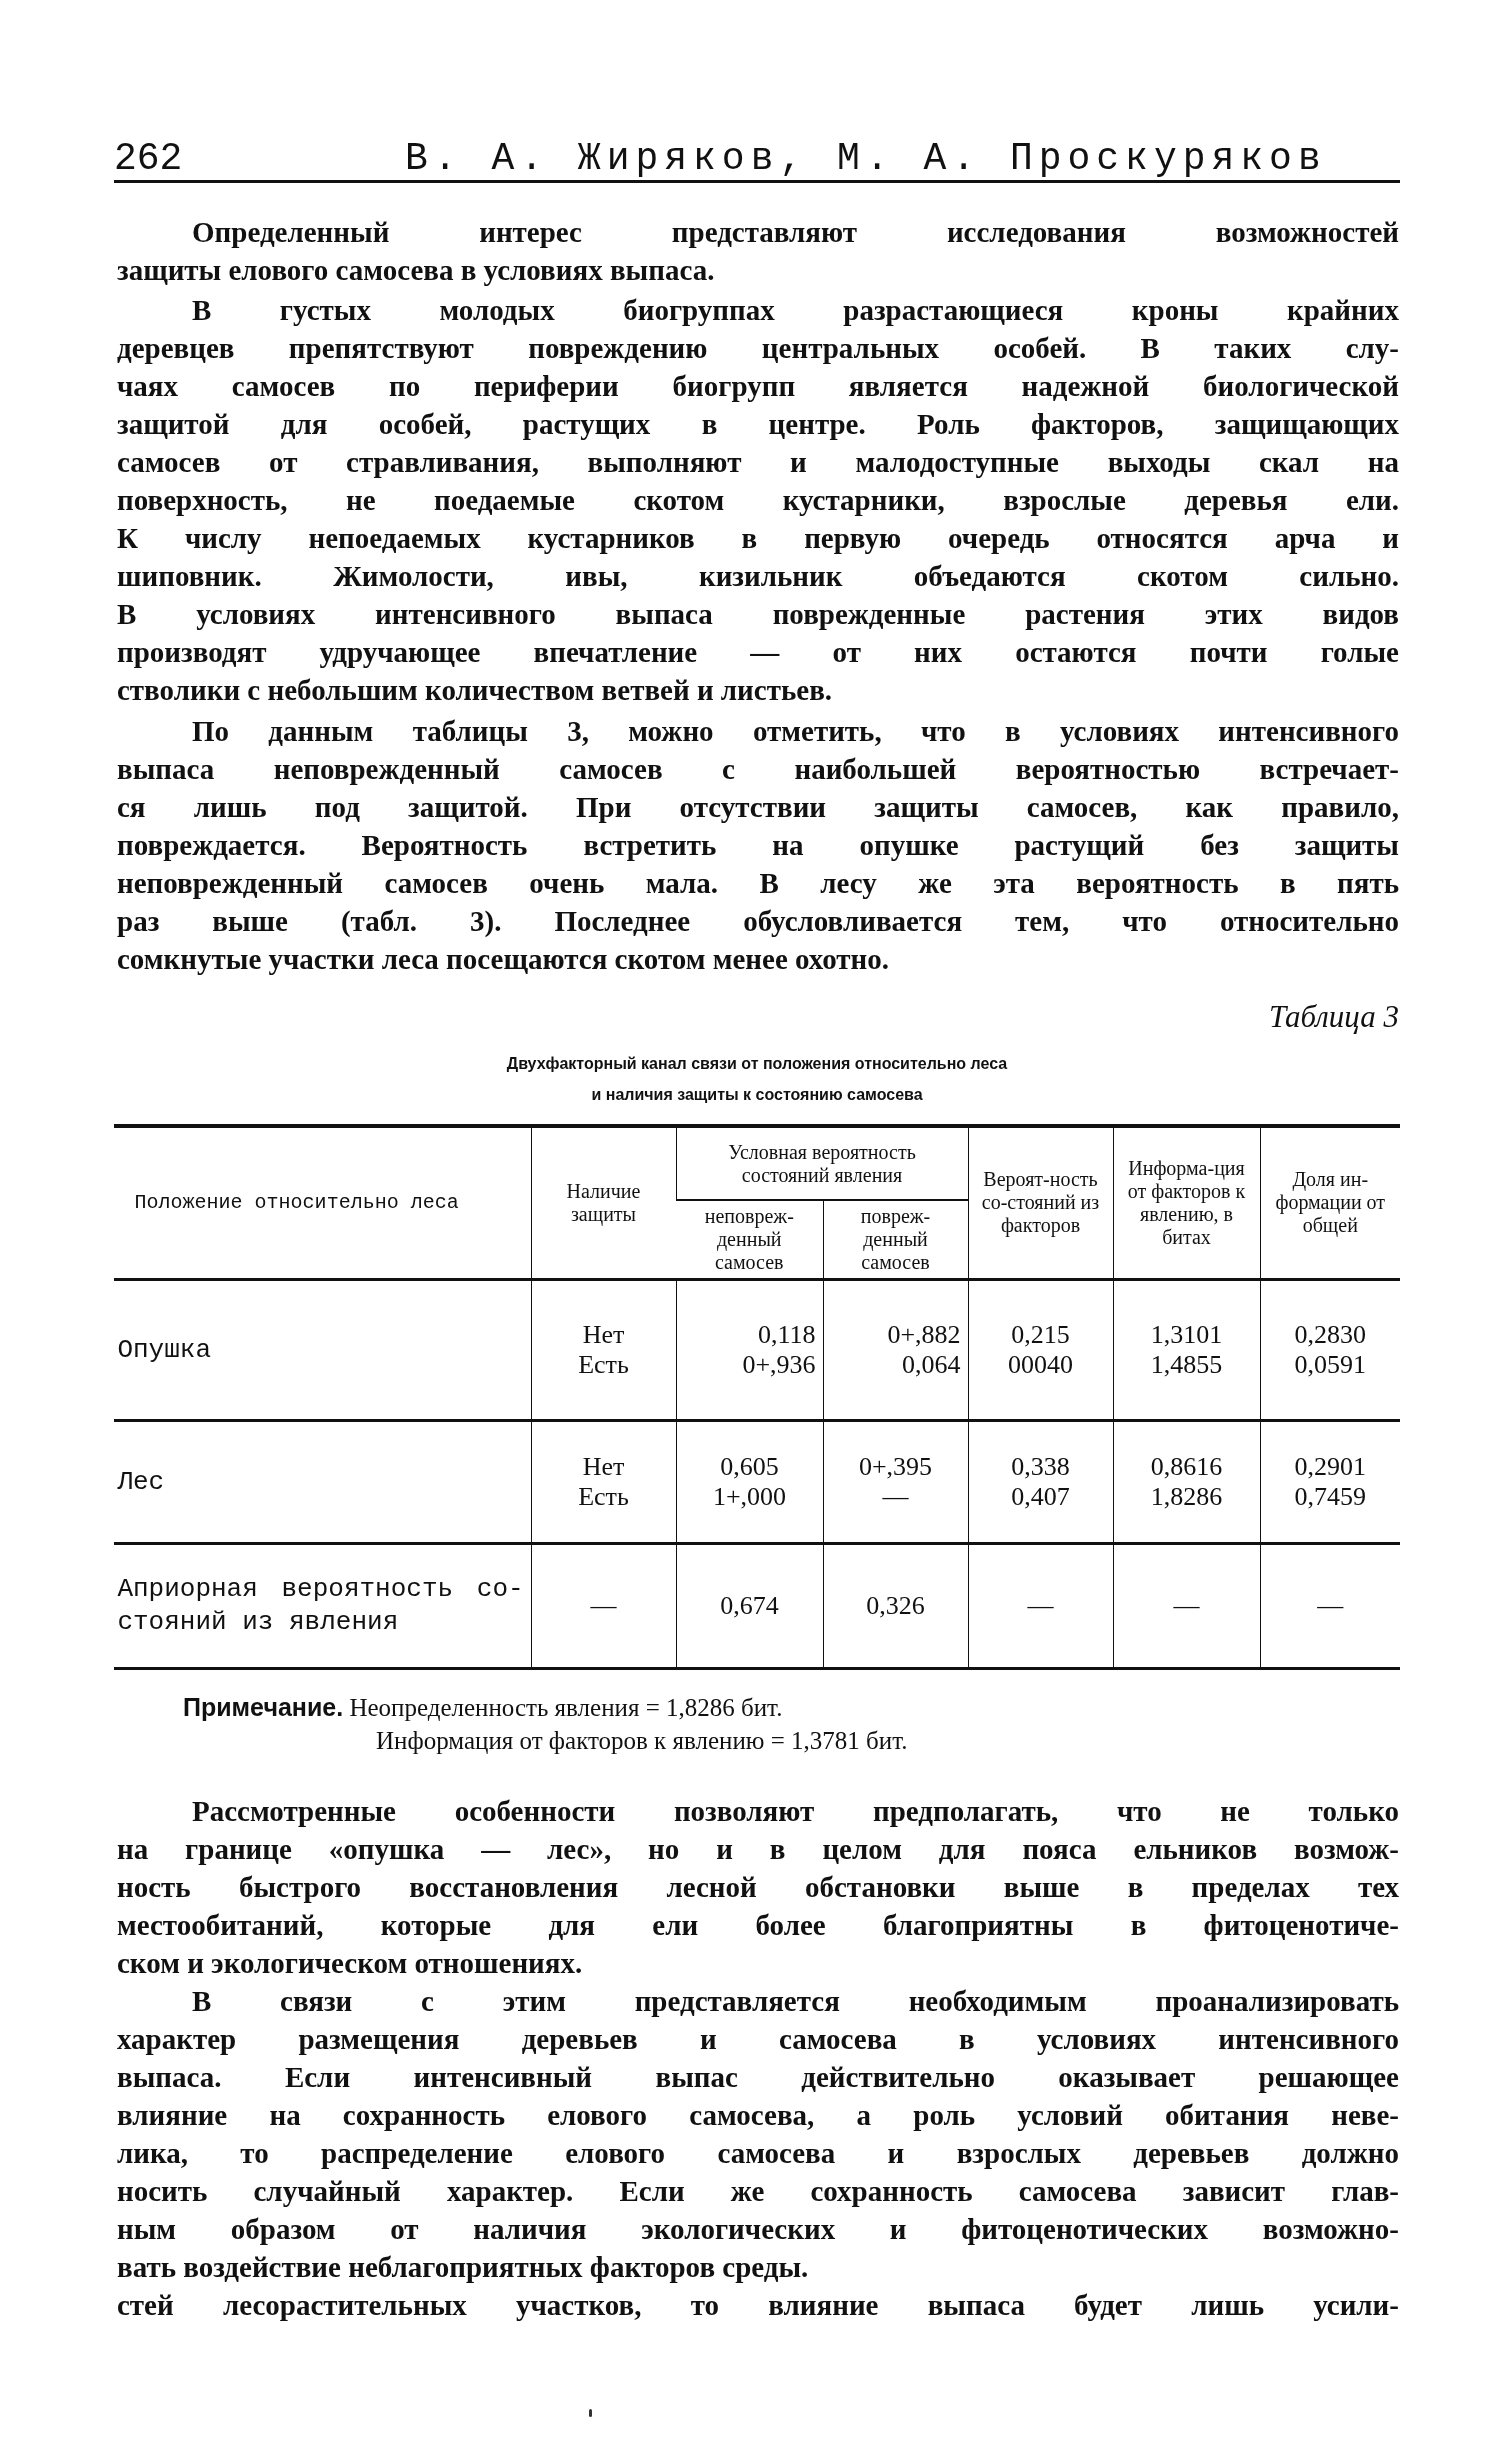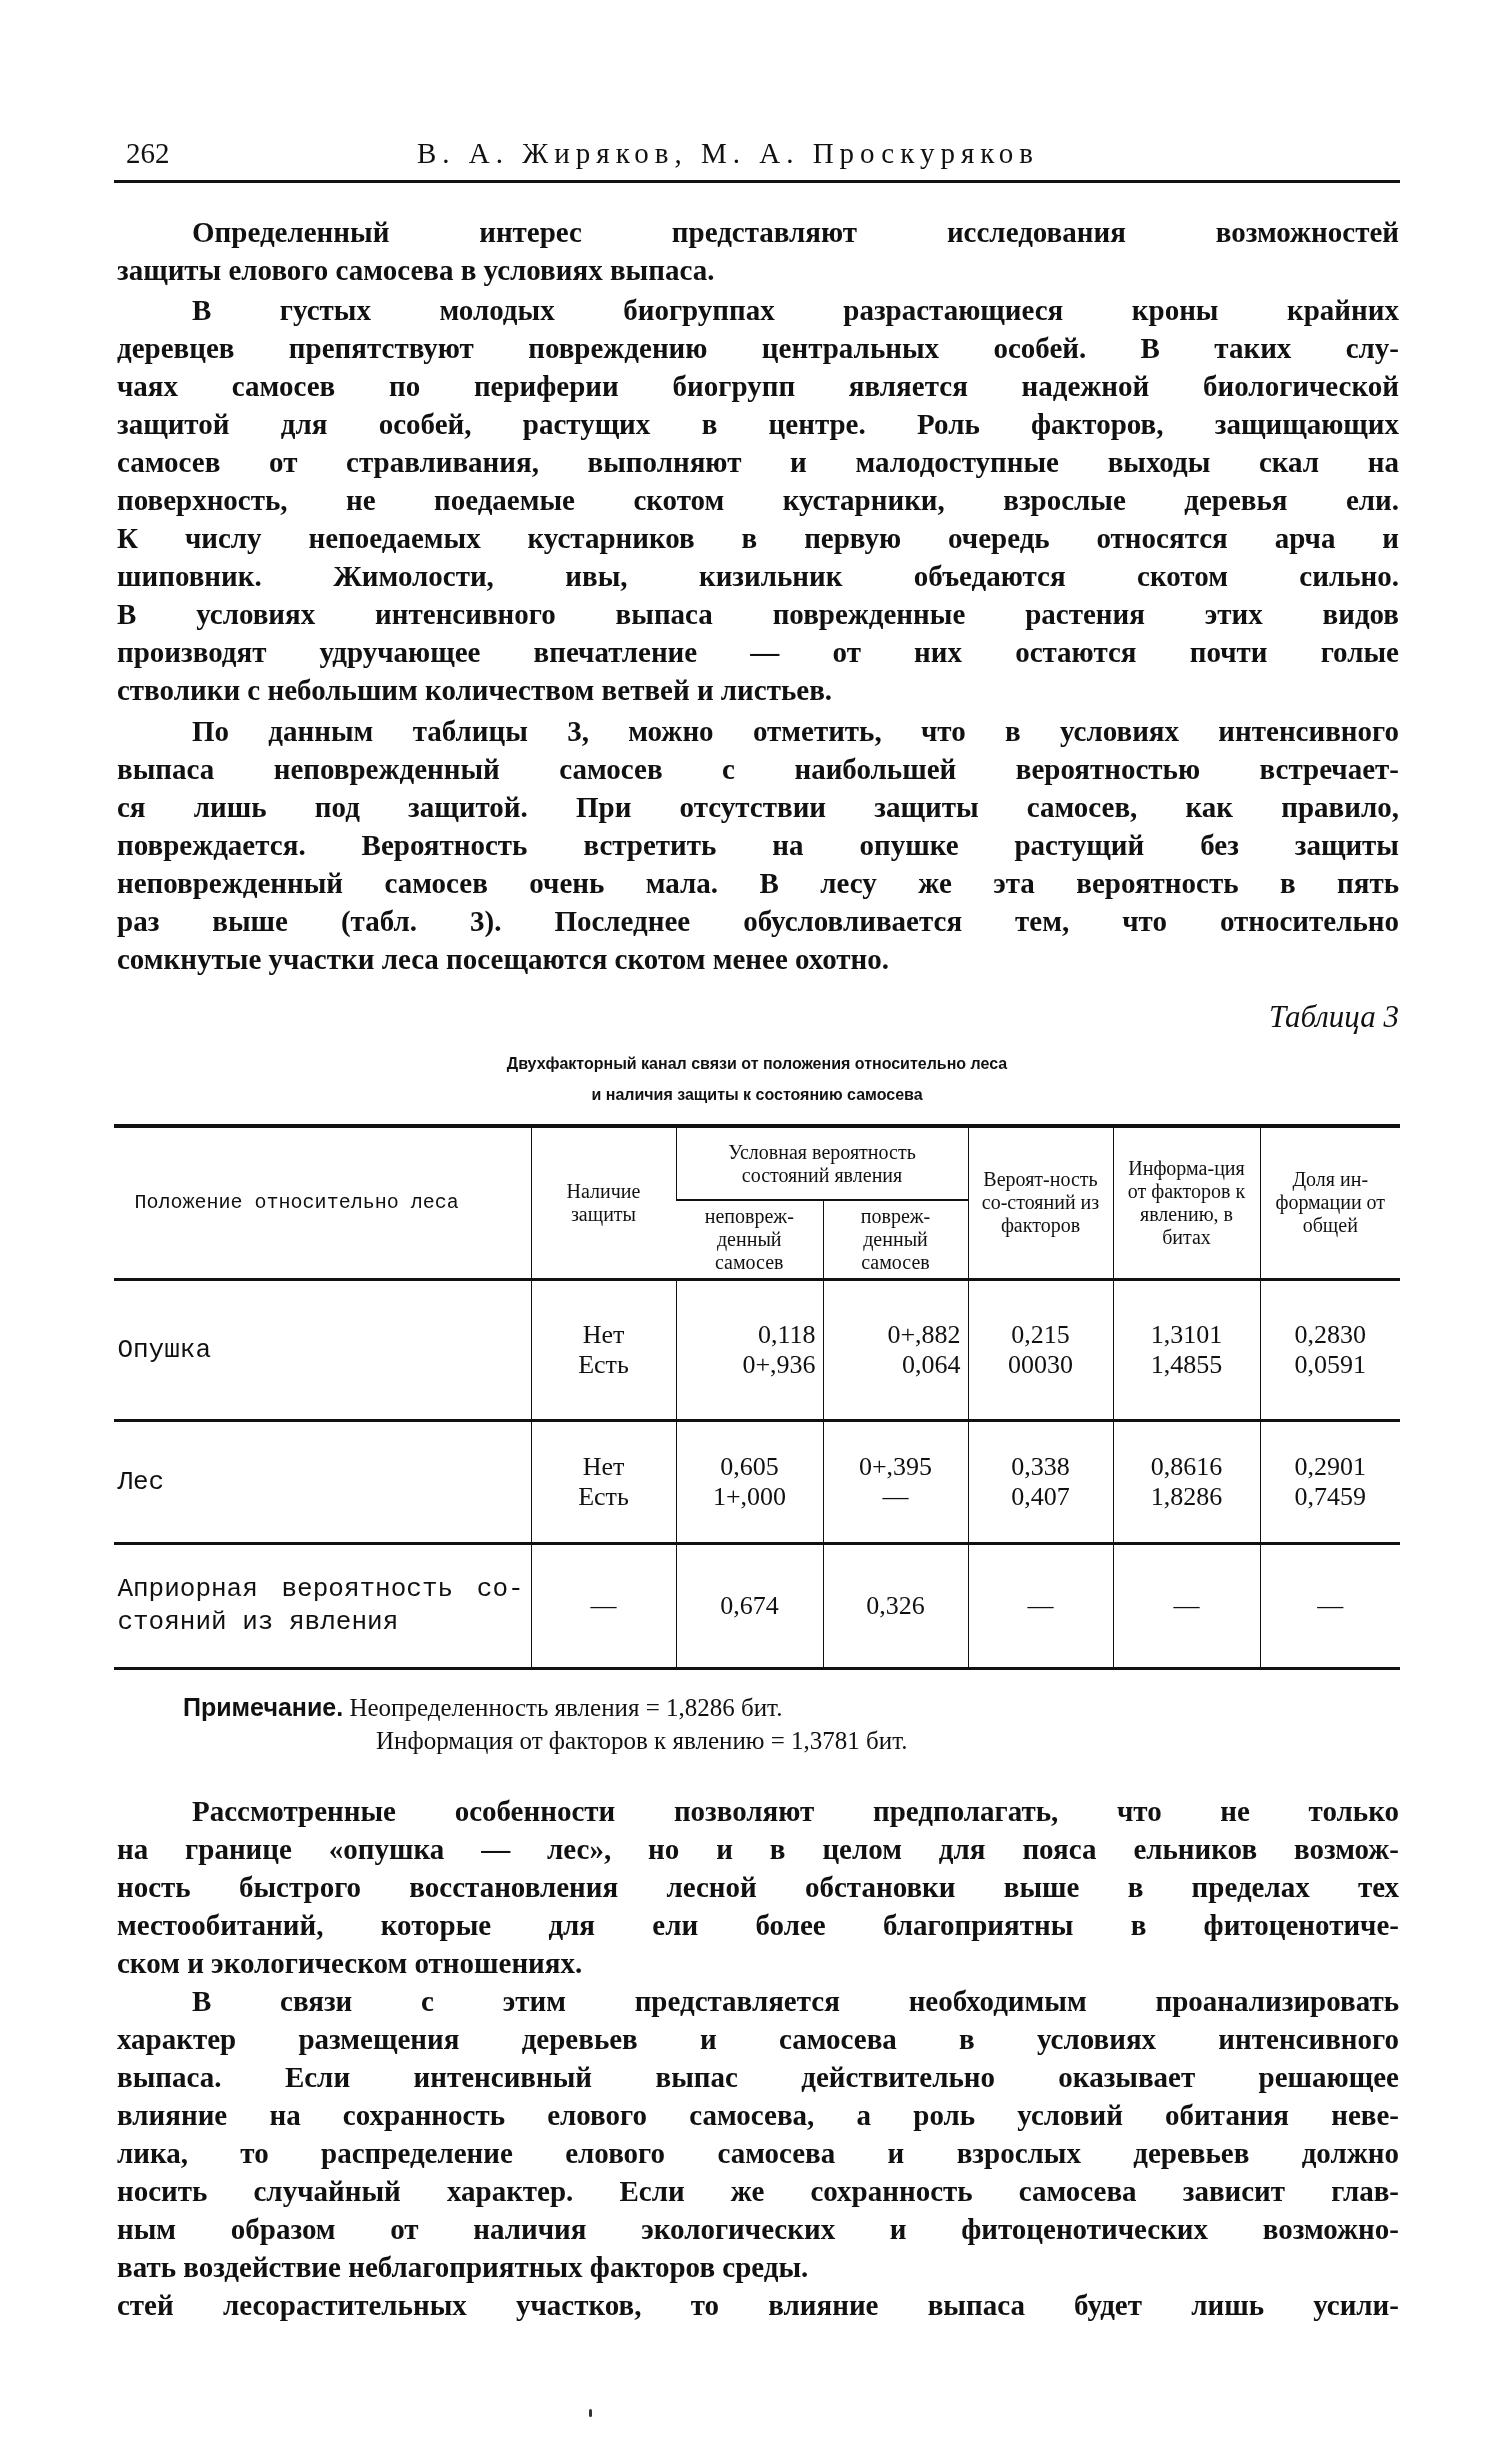--- a/index.html
+++ b/index.html
@@ -1,19 +1,19 @@
 <!DOCTYPE html>
 <html style="font-size:13.7px"><head>
 <meta charset="utf-8">
 <style>
   html,body{margin:0;padding:0;background:#fff;}
   body{width:1507px;height:2450px;position:relative;overflow:hidden;color:#111;
        font-family:"Liberation Serif","DejaVu Serif",serif;}
   .abs{position:absolute;}
-  .running{left:126px;top:137px;width:1286px;height:38px;font-size:29px;}
+  .running{left:114px;top:137px;width:1286px;height:38px;font-size:38px;font-family:Liberation Mono, monospace;}
   .pnum{position:absolute;left:0;top:0;}
   .rhead{position:absolute;left:291px;top:0;letter-spacing:6px;}
   .rule-top{left:114px;top:180px;width:1286px;height:3.4px;background:#111;}
   .para{left:117px;width:1282px;font-size:29px;line-height:38px;}
   .ln{display:block;height:38px;text-align:justify;text-align-last:justify;white-space:nowrap;overflow:visible;font-weight:bold;}
   .ln.last{text-align-last:left;}
   .ln.ind{padding-left:75px;}
   .tabno{right:108px;top:999px;font-size:31px;font-style:italic;}
   .ttitle{left:114px;width:1286px;top:1048px;font-size:16px;font-weight:bold;text-align:center;line-height:31px;font-family:"Liberation Sans",sans-serif;}
   table.t{position:absolute;left:114px;top:1124px;width:1286px;border-collapse:collapse;font-size:26px;}
@@ -107,21 +107,21 @@
       <td class="rb num">
           <div>0,118</div>
           <div>0+,936</div>
         </td>
       <td class="rb num">
           <div>0+,882</div>
           <div>0,064</div>
         </td>
       <td class="rb">
           <div>0,215</div>
-          <div>00030</div>
+          <div>00040</div>
         </td>
       <td class="rb">
           <div>1,3101</div>
           <div>1,4855</div>
         </td>
       <td class="rb">
           <div>0,2830</div>
           <div>0,0591</div>
         </td>
     </tr>

